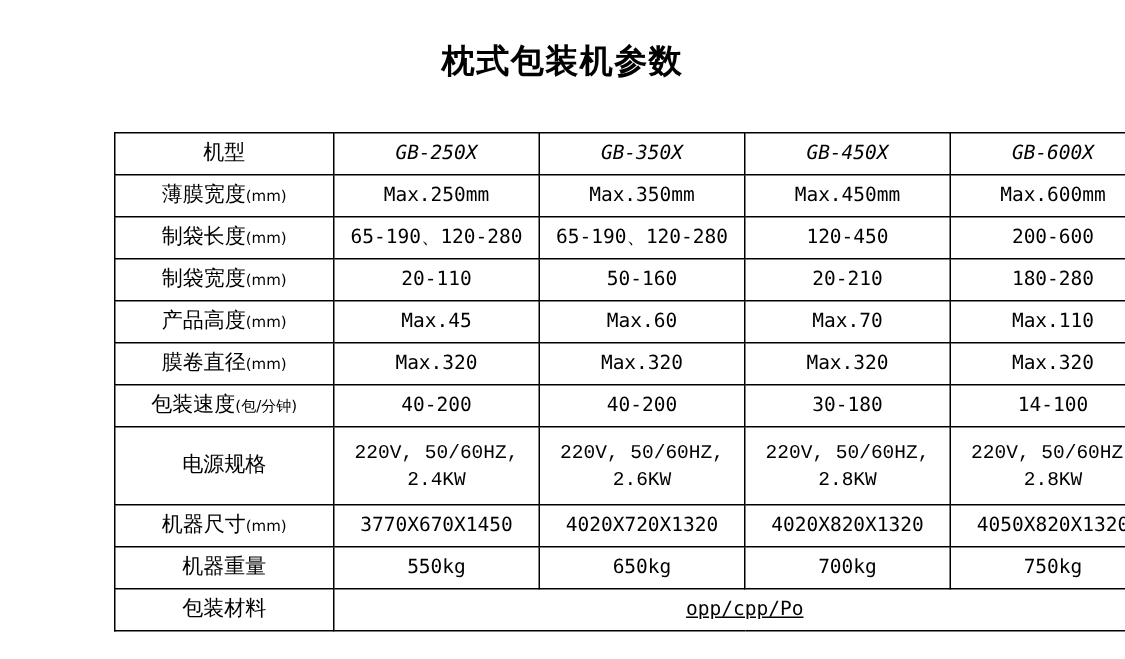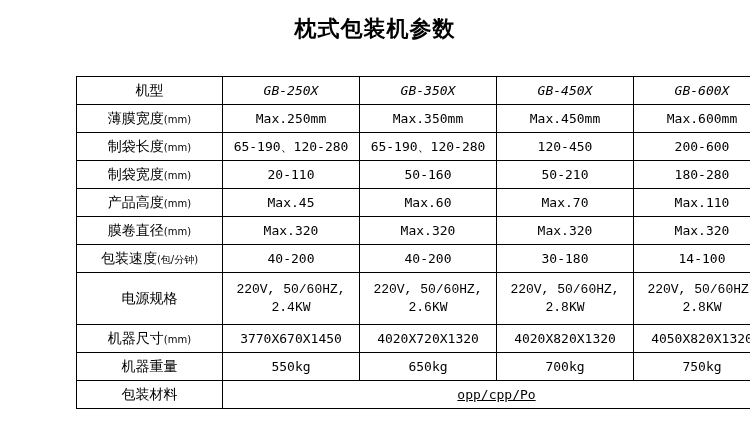--- a/index.html
+++ b/index.html
@@ -18,21 +18,21 @@
     position: relative;
     width: 750px;
     height: 439px;
     box-sizing: border-box;
   }
   .title {
     text-align: center;
     font-size: 22px;
     font-weight: bold;
     letter-spacing: 1px;
-    padding-top: 14px;
+    padding-top: 26px;
     padding-bottom: 0;
     font-family: "DejaVu Serif", "Liberation Serif", serif;
   }
   .table-wrap {
     margin: 32px 28px 0 28px;
   }
   table.spec {
     border-collapse: collapse;
     width: 694px;
     table-layout: fixed;
@@ -121,21 +121,21 @@
           <td>65-190、120-280</td>
           <td>65-190、120-280</td>
           <td>120-450</td>
           <td>200-600</td>
         </tr>
 
         <tr class="r-std">
           <td class="label"><span>制袋宽度</span><span class="unit">(mm)</span></td>
           <td>20-110</td>
           <td>50-160</td>
-          <td>50-210</td>
+          <td>20-210</td>
           <td>180-280</td>
         </tr>
 
         <tr class="r-std">
           <td class="label"><span>产品高度</span><span class="unit">(mm)</span></td>
           <td>Max.45</td>
           <td>Max.60</td>
           <td>Max.70</td>
           <td>Max.110</td>
         </tr>

